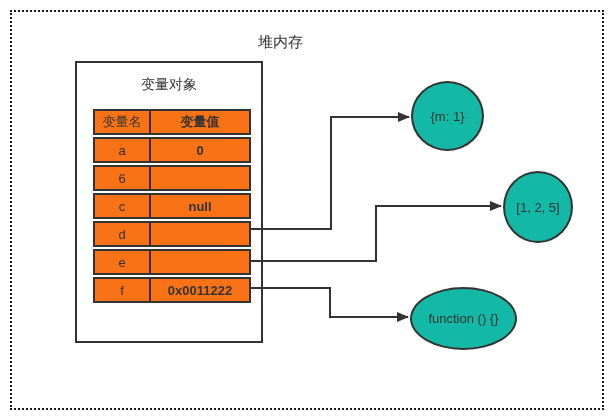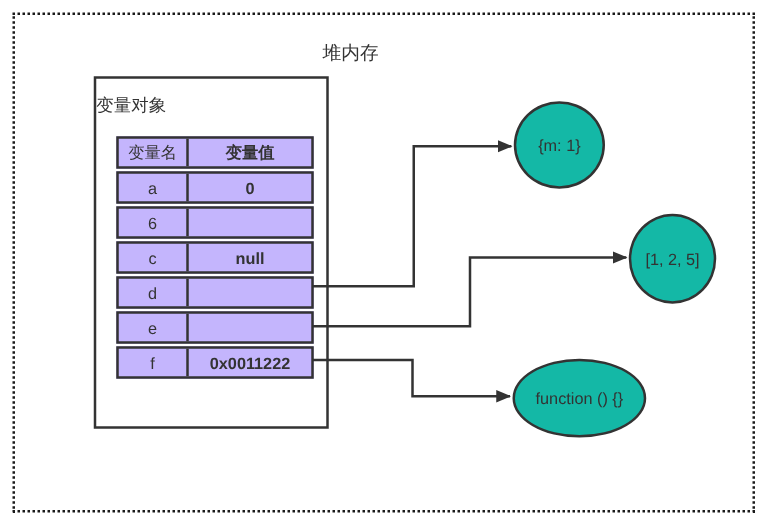--- a/index.html
+++ b/index.html
@@ -31,33 +31,34 @@
   }
   .var-object-box {
     position: absolute;
     left: 75px; top: 61px;
     width: 188px; height: 282px;
     border: 2px solid #333333;
     background: #ffffff;
   }
   .var-object-title {
     margin-top: 13px;
+    text-align: center;
     font-size: 14px;
   }
   .var-table {
     position: absolute;
     left: 16px; top: 46px;
     width: 158px;
   }
   .var-row {
     display: flex;
     height: 26px;
     border: 2px solid #333333;
     margin-bottom: 2px;
-    background: #c4b5fd;
+    background: #f97316;
     font-size: 13px;
   }
   .var-row:last-child { margin-bottom: 0; }
   .cell-name {
     width: 56px;
     border-right: 2px solid #333333;
     display: flex; align-items: center; justify-content: center;
   }
   .cell-value {
     flex: 1;

